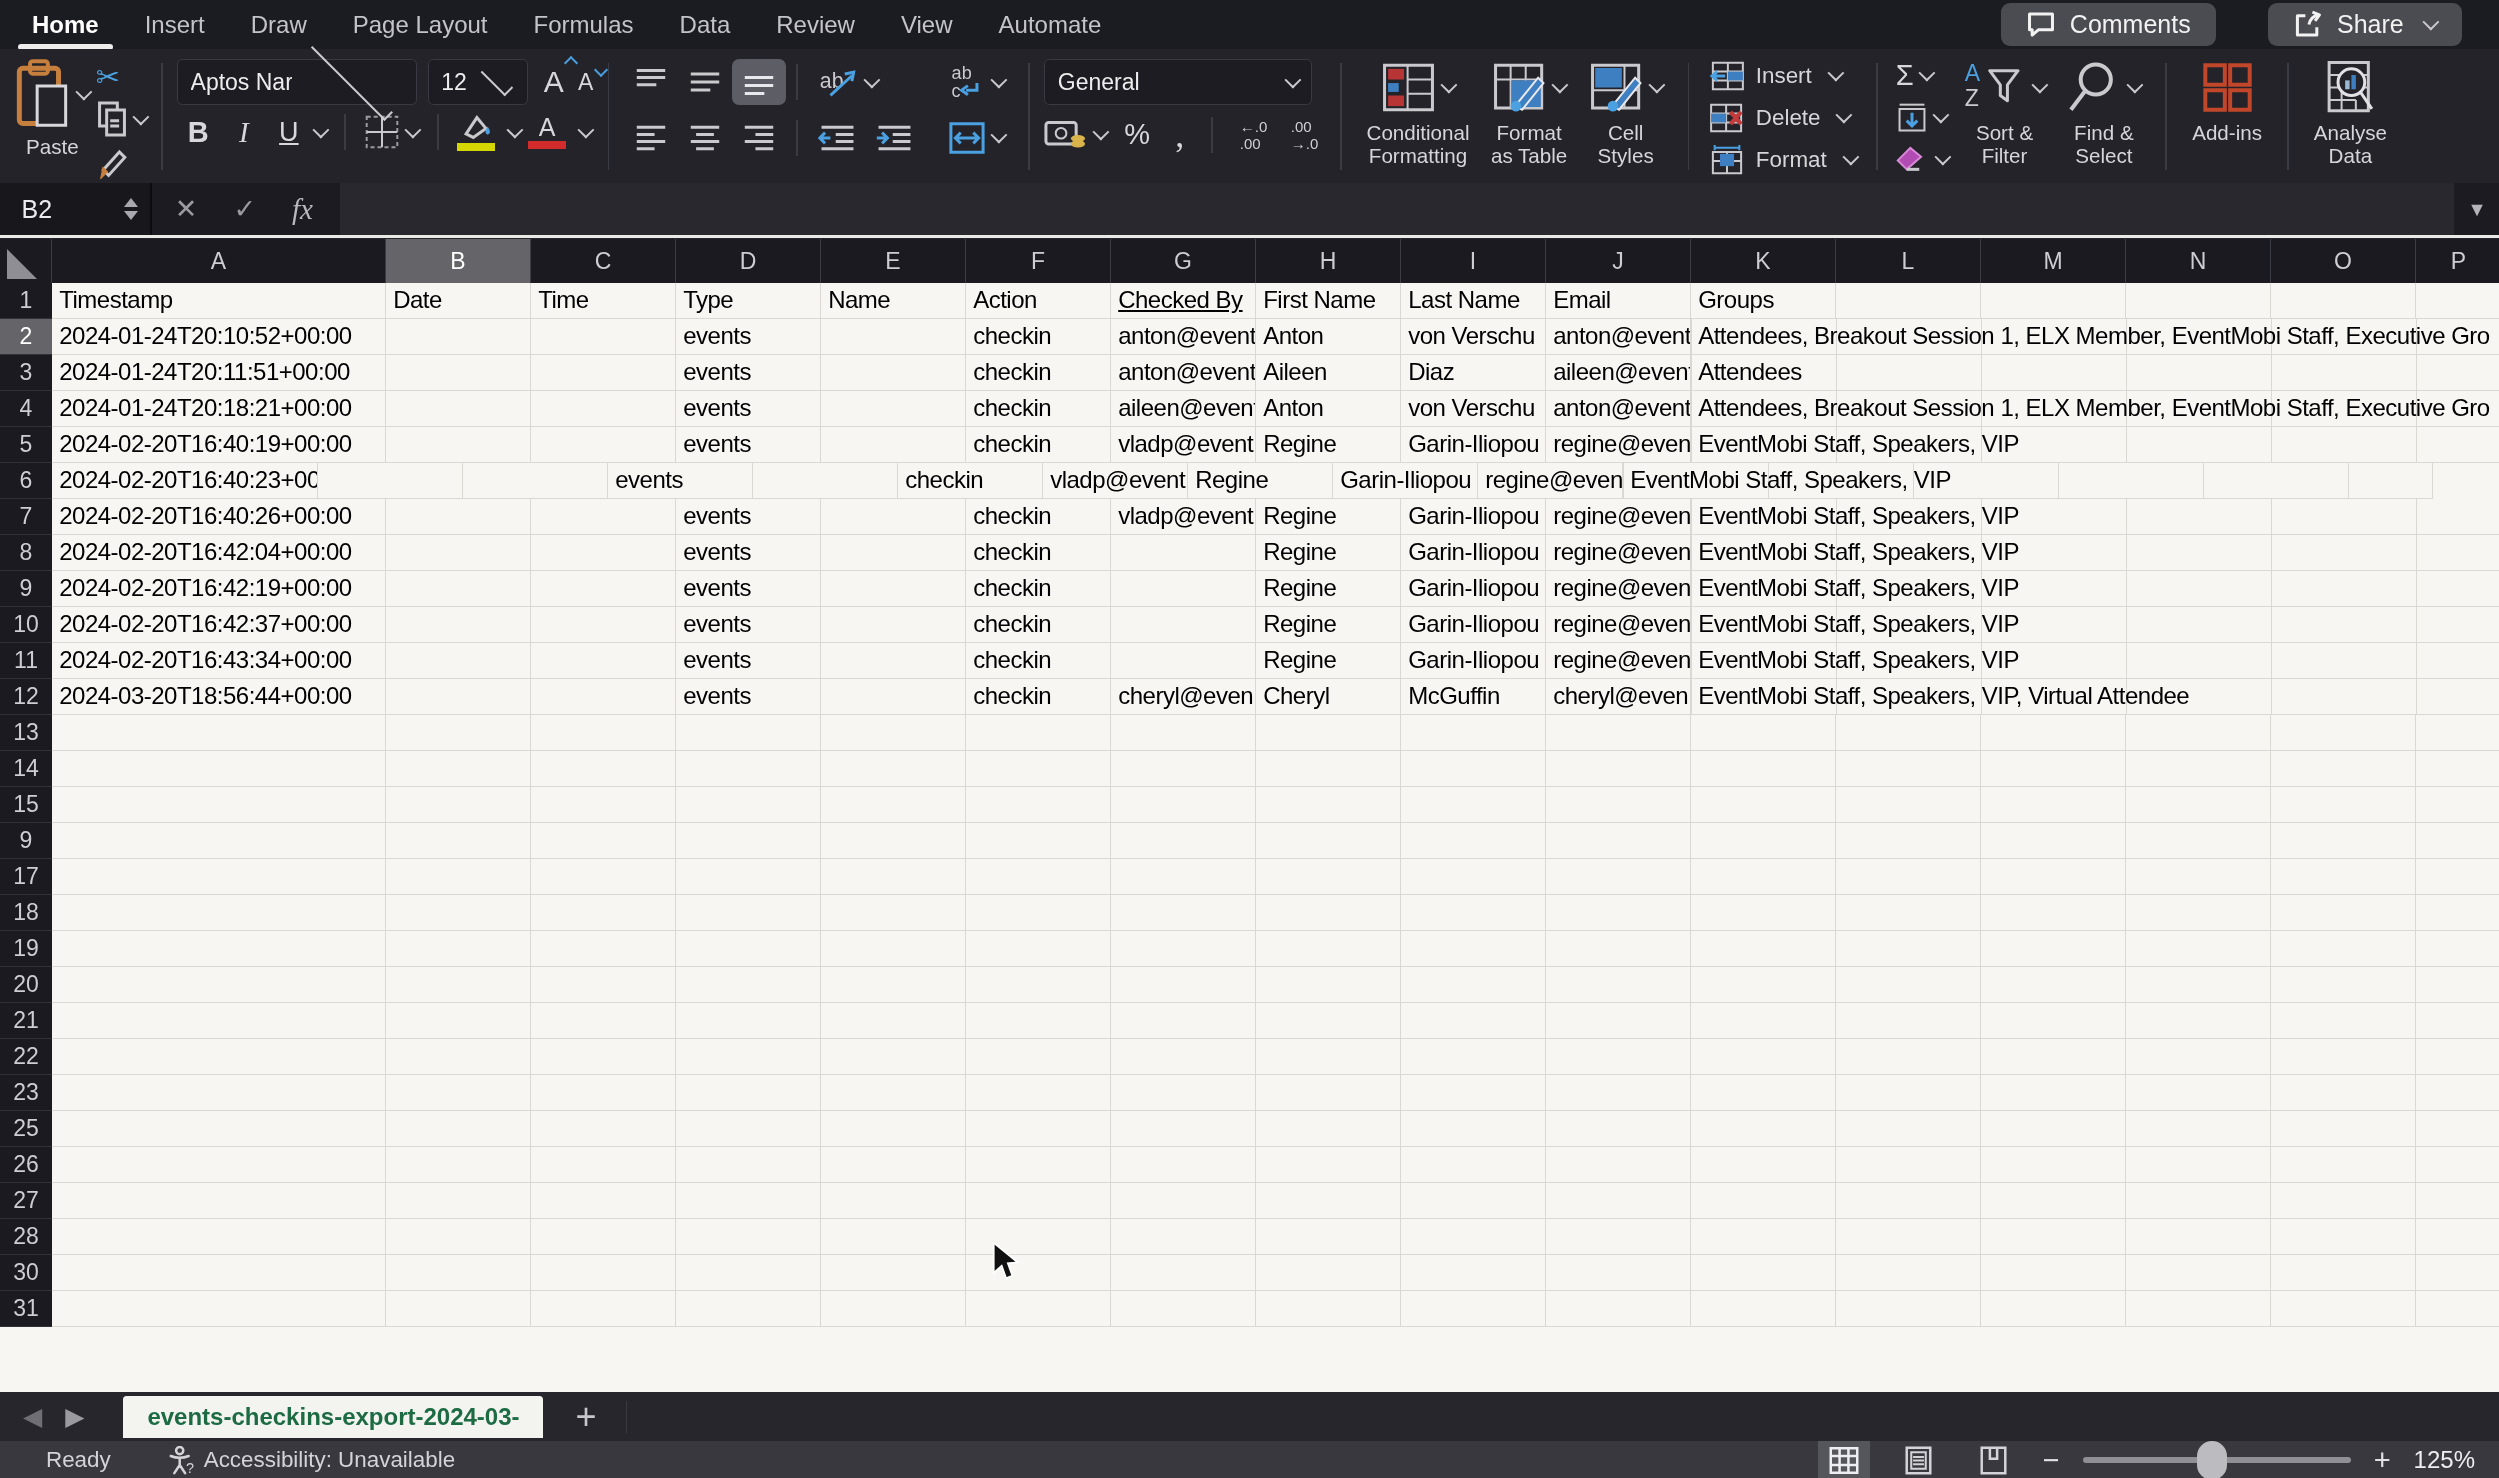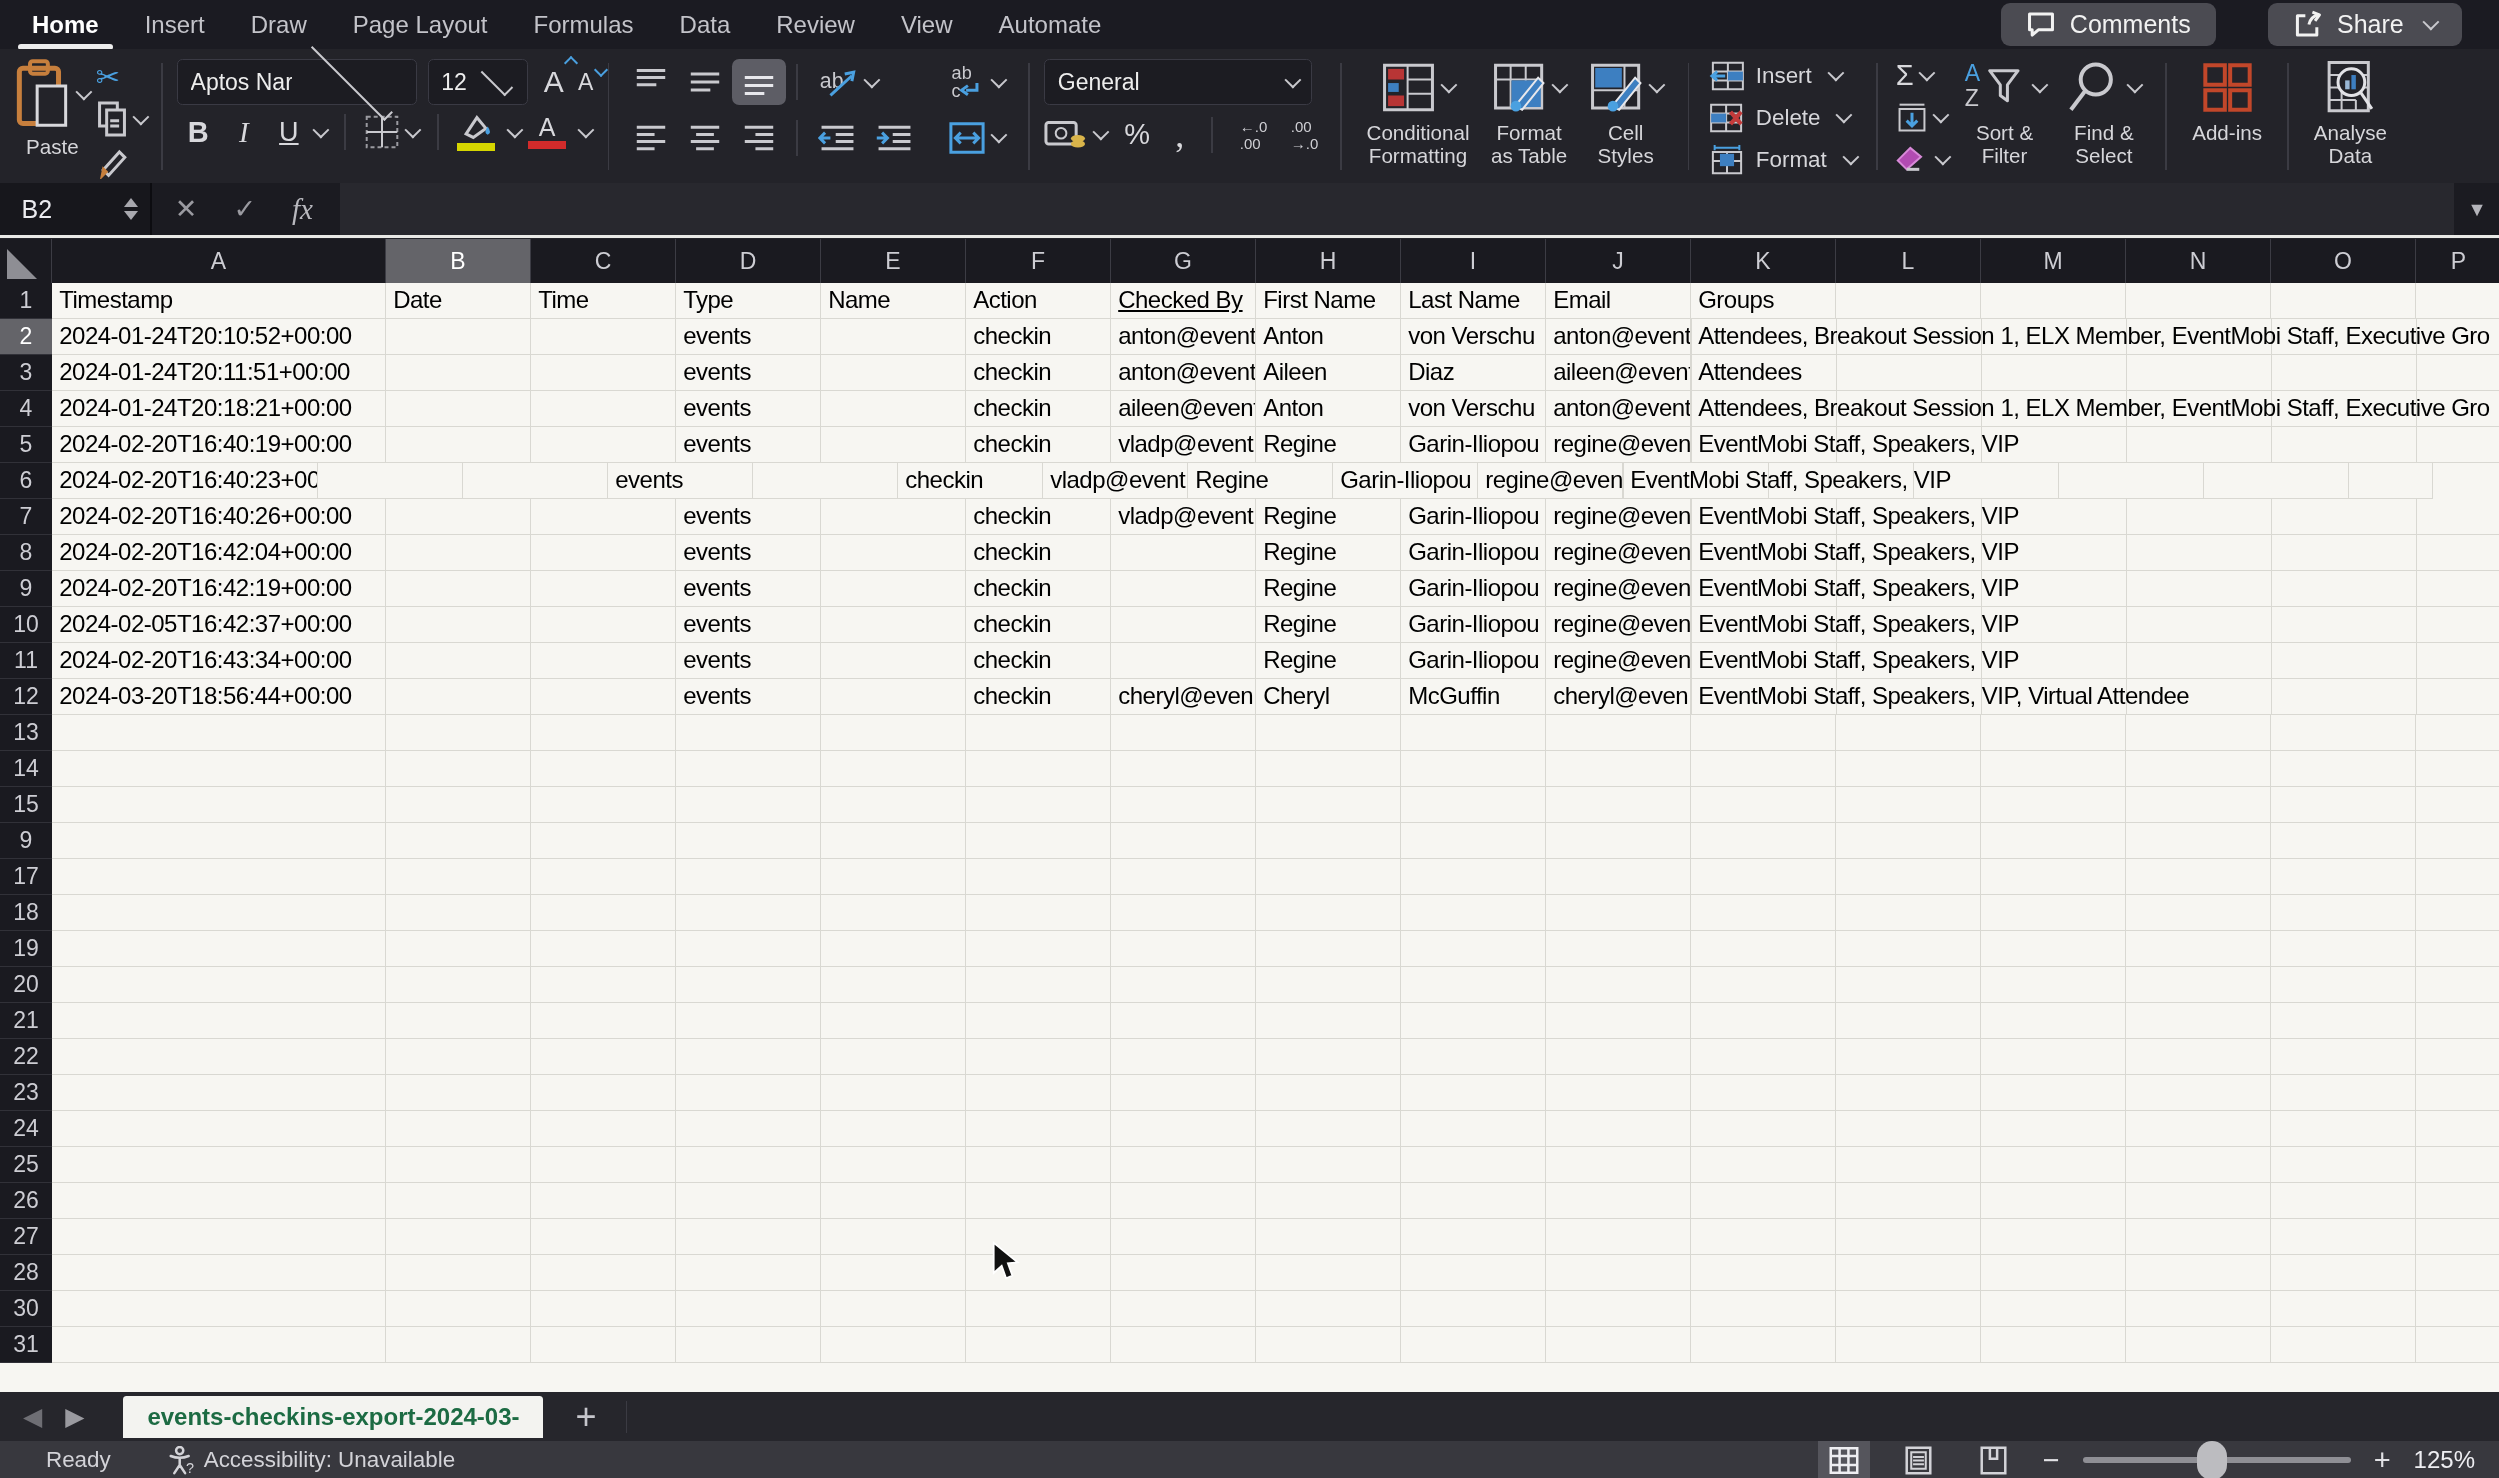--- a/index.html
+++ b/index.html
@@ -667,21 +667,21 @@
         <div class="cell" style="width: 145px;"></div>
         <div class="cell" style="width: 145px;">checkin</div>
         <div class="cell" style="width: 145px;"></div>
         <div class="cell" style="width: 145px;">Regine</div>
         <div class="cell" style="width: 145px;">Garin-Iliopou</div>
         <div class="cell" style="width: 145px;">regine@even</div>
         <div class="cell spill" style="width: 810px;">EventMobi Staff, Speakers, VIP</div>
       </div>
       <div class="grid-row">
         <div class="rowh">10</div>
-        <div class="cell" style="width: 334px;">2024-02-05T16:42:37+00:00</div>
+        <div class="cell" style="width: 334px;">2024-02-20T16:42:37+00:00</div>
         <div class="cell" style="width: 145px;"></div>
         <div class="cell" style="width: 145px;"></div>
         <div class="cell" style="width: 145px;">events</div>
         <div class="cell" style="width: 145px;"></div>
         <div class="cell" style="width: 145px;">checkin</div>
         <div class="cell" style="width: 145px;"></div>
         <div class="cell" style="width: 145px;">Regine</div>
         <div class="cell" style="width: 145px;">Garin-Iliopou</div>
         <div class="cell" style="width: 145px;">regine@even</div>
         <div class="cell spill" style="width: 810px;">EventMobi Staff, Speakers, VIP</div>
@@ -899,39 +899,20 @@
         <div class="cell" style="width: 145px;"></div>
         <div class="cell" style="width: 145px;"></div>
         <div class="cell" style="width: 145px;"></div>
         <div class="cell" style="width: 145px;"></div>
         <div class="cell" style="width: 145px;"></div>
         <div class="cell" style="width: 145px;"></div>
         <div class="cell" style="width: 86px;"></div>
       </div>
       <div class="grid-row">
         <div class="rowh">23</div>
-        <div class="cell" style="width: 334px;"></div>
-        <div class="cell" style="width: 145px;"></div>
-        <div class="cell" style="width: 145px;"></div>
-        <div class="cell" style="width: 145px;"></div>
-        <div class="cell" style="width: 145px;"></div>
-        <div class="cell" style="width: 145px;"></div>
-        <div class="cell" style="width: 145px;"></div>
-        <div class="cell" style="width: 145px;"></div>
-        <div class="cell" style="width: 145px;"></div>
-        <div class="cell" style="width: 145px;"></div>
-        <div class="cell" style="width: 145px;"></div>
-        <div class="cell" style="width: 145px;"></div>
-        <div class="cell" style="width: 145px;"></div>
-        <div class="cell" style="width: 145px;"></div>
-        <div class="cell" style="width: 145px;"></div>
-        <div class="cell" style="width: 86px;"></div>
-      </div>
-      <div class="grid-row">
-        <div class="rowh">24</div>
         <div class="cell" style="width: 334px;"></div>
         <div class="cell" style="width: 145px;"></div>
         <div class="cell" style="width: 145px;"></div>
         <div class="cell" style="width: 145px;"></div>
         <div class="cell" style="width: 145px;"></div>
         <div class="cell" style="width: 145px;"></div>
         <div class="cell" style="width: 145px;"></div>
         <div class="cell" style="width: 145px;"></div>
         <div class="cell" style="width: 145px;"></div>
         <div class="cell" style="width: 145px;"></div>

